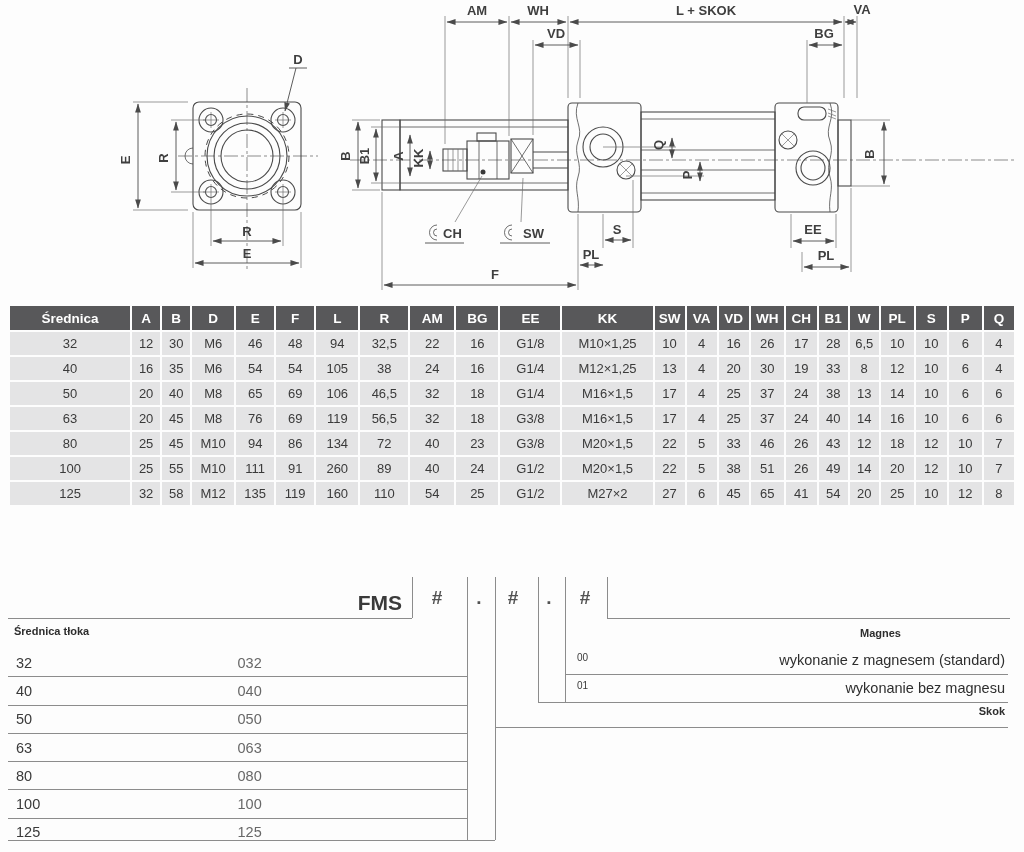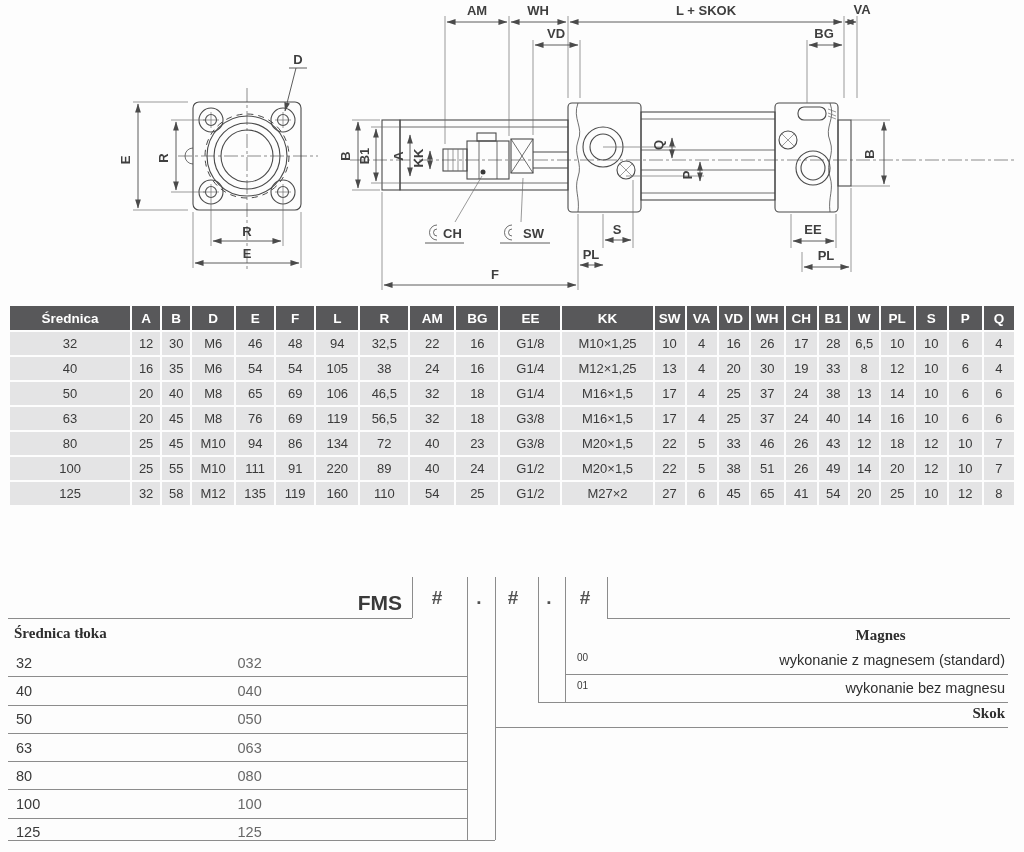--- a/index.html
+++ b/index.html
@@ -24,21 +24,21 @@
 
   
   .vline{position:absolute;width:1px;background:#8c8c8c;}
   .hline{position:absolute;height:1px;background:#8c8c8c;}
   .code-txt{position:absolute;font-weight:bold;color:#3a3a3a;}
   #fms-label{left:330px;top:591px;width:72px;font-size:21px;text-align:right;}
   .ph{font-size:19px;color:#525252;text-align:center;top:587px;}
   #ph1{left:425px;width:24px;} #dot1{left:471px;width:16px;}
   #ph2{left:501px;width:24px;} #dot2{left:541px;width:16px;}
   #ph3{left:573px;width:24px;}
-  .sec-head{position:absolute;font-size:15px;font-weight:bold;color:#2e2e2e;font-family:Liberation Serif, serif;}
+  .sec-head{position:absolute;font-size:11px;font-weight:bold;color:#2e2e2e;}
   #bore-head{left:14px;top:625px;}
   #magnes-head{left:728px;top:627px;width:305px;text-align:center;}
   #skok-head{left:700px;top:705px;width:305px;text-align:right;}
   #bore-table{position:absolute;left:8px;top:649px;width:459px;border-collapse:collapse;table-layout:fixed;}
   #bore-table td{height:27.3px;font-size:14.5px;color:#3a3a3a;border-bottom:1px solid #8c8c8c;padding:0;}
   #bore-table td:first-child{padding-left:8px;}
   #bore-table td:last-child{padding-right:12px;color:#686868;}
   #bore-table tr:last-child td{border-bottom:none;}
   .opt-code{position:absolute;left:577px;font-size:10px;color:#3a3a3a;}
   .opt-desc{position:absolute;left:600px;width:405px;text-align:right;font-size:14.5px;color:#2e2e2e;}
@@ -398,21 +398,21 @@
           <td>10</td>
           <td>7</td>
         </tr>
         <tr>
           <td>100</td>
           <td>25</td>
           <td>55</td>
           <td>M10</td>
           <td>111</td>
           <td>91</td>
-          <td>220</td>
+          <td>260</td>
           <td>89</td>
           <td>40</td>
           <td>24</td>
           <td>G1/2</td>
           <td>M20×1,5</td>
           <td>22</td>
           <td>5</td>
           <td>38</td>
           <td>51</td>
           <td>26</td>

